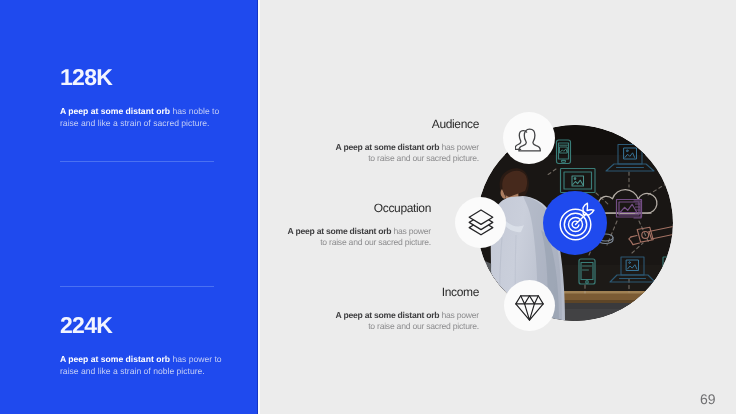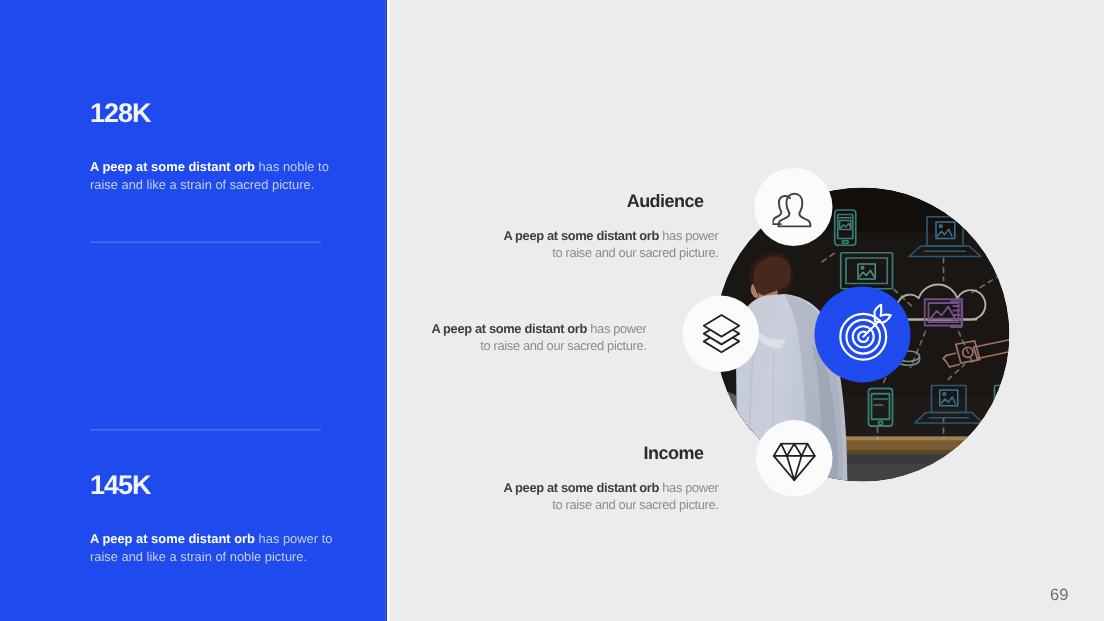--- a/index.html
+++ b/index.html
@@ -5,67 +5,68 @@
   html,body{margin:0;padding:0;}
   body{width:736px;height:414px;overflow:hidden;background:#ececec;
        font-family:"Liberation Sans",sans-serif;-webkit-font-smoothing:antialiased;text-rendering:geometricPrecision;}
   .slide{position:relative;width:736px;height:414px;background:#ececec;overflow:hidden;}
 
   
   .leftpanel{position:absolute;left:0;top:0;width:257px;height:414px;background:#1f4aee;}
   .paneledge{position:absolute;left:257px;top:0;width:1px;height:414px;background:#1334c5;}
   .panelgap{position:absolute;left:258px;top:0;width:2px;height:414px;background:#fbfbfb;}
   .stat{position:absolute;left:60px;width:176px;}
-  .stat .num{font-size:18px;font-weight:700;letter-spacing:-0.7px;color:#f2f5ff;line-height:1;height:19px;}
+  .stat .num{font-size:23px;font-weight:700;letter-spacing:-0.7px;color:#f2f5ff;line-height:1;height:19px;}
   .stat .desc{margin-top:21px;font-size:8.6px;line-height:11.6px;color:#c3cdf6;}
   .stat .desc b{color:#ffffff;font-weight:700;}
   .divider{position:absolute;left:60px;width:154px;height:1px;background:#4a71f2;}
 
   
   .block{position:absolute;text-align:right;}
-  .block h3{margin:10px;font-size:12px;font-weight:700;color:#2b2b2b;letter-spacing:-0.35px;line-height:1;}
+  .block h3{margin:0;font-size:12px;font-weight:400;color:#2b2b2b;letter-spacing:-0.35px;line-height:1;}
     .block p{margin:0;font-size:8.6px;line-height:11.3px;color:#8d8d8f;letter-spacing:-0.24px;}
   .block p b{color:#3f3f41;font-weight:700;}
 
   .photo{position:absolute;border-radius:50%;overflow:hidden;}
   .badge{position:absolute;border-radius:50%;background:#fbfbfb;display:flex;
          align-items:center;justify-content:center;}
   .badge.blue{background:#1f4aee;}
   .badge svg{display:block;}
 
-  .pagenum{position:absolute;font-size:11px;color:#6f6f71;}
+  .pagenum{position:absolute;font-size:14px;color:#6f6f71;}
 </style>
 </head>
 <body>
 
 <div class="slide">
 
   <div class="leftpanel"></div>
   <div class="paneledge"></div>
   <div class="panelgap"></div>
 
   <div class="stat" style="top:66px">
     <div class="num">128K</div>
     <div class="desc"><b>A peep at some distant orb</b><span> has noble to raise and like a strain of sacred picture.</span></div>
   </div>
   <div class="divider" style="top:161px"></div>
 
   <div class="divider" style="top:286px"></div>
 
   <div class="stat" style="top:314px">
-    <div class="num">145K</div>
+    <div class="num">224K</div>
     <div class="desc"><b>A peep at some distant orb</b><span> has power to raise and like a strain of noble picture.</span></div>
   </div>
 
   <div class="block" style="right:257px;top:118px;width:145px">
     <h3>Audience</h3>
     <p style="margin-top:12px"><b>A peep at some distant orb</b><span> has power to raise and our sacred picture.</span></p>
   </div>
 
   <div class="block" style="right:305px;top:202px;width:145px">
+    <h3>Occupation</h3>
     <p style="margin-top:12px"><b>A peep at some distant orb</b><span> has power to raise and our sacred picture.</span></p>
   </div>
 
   <div class="block" style="right:257px;top:286px;width:145px">
     <h3>Income</h3>
     <p style="margin-top:12px"><b>A peep at some distant orb</b><span> has power to raise and our sacred picture.</span></p>
   </div>
 
   <div class="photo" style="left:477px;top:125px;width:196px;height:196px">
     <svg width="196" height="196" viewBox="0 0 196 196">

